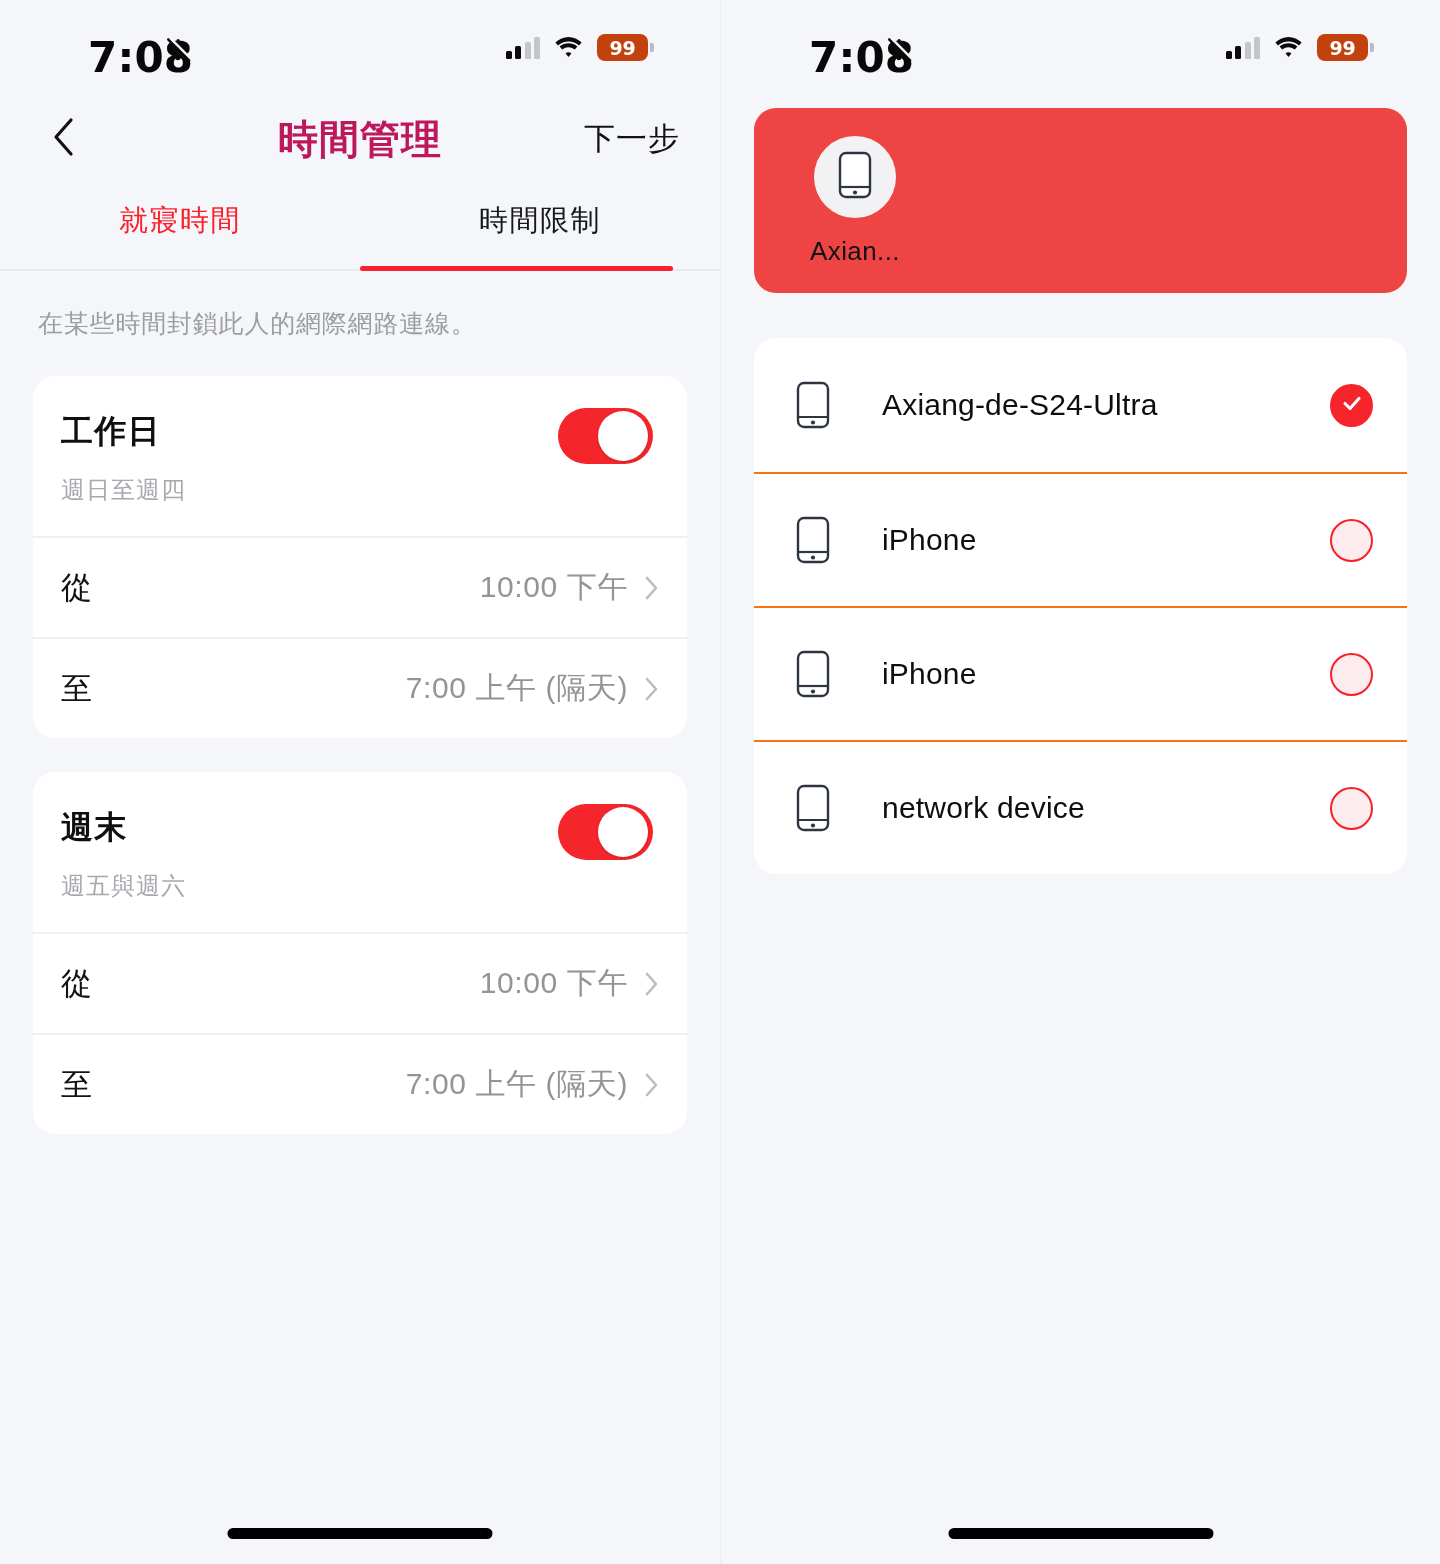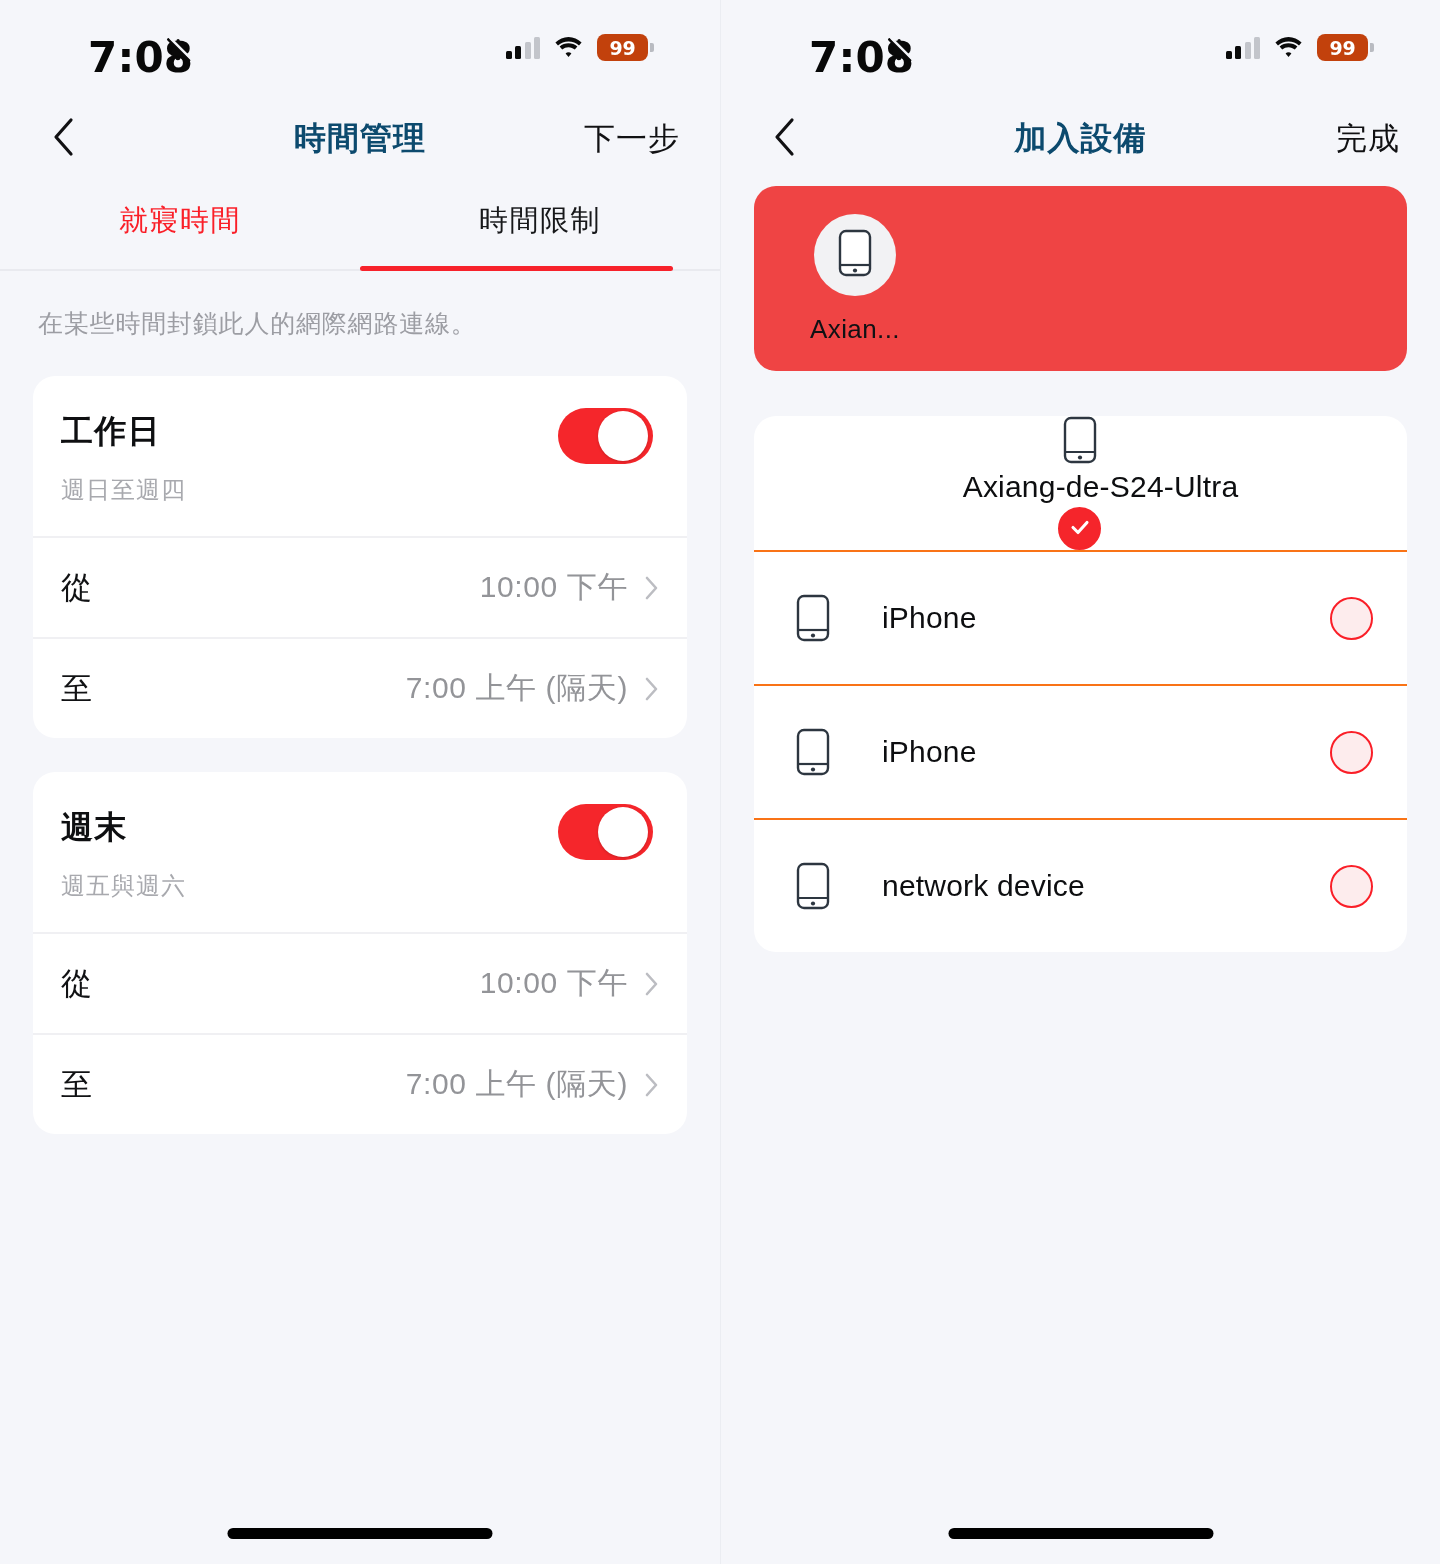--- a/index.html
+++ b/index.html
@@ -97,23 +97,23 @@
   }
   .nav-back {
     width: 40px; height: 46px;
     display: flex; align-items: center; justify-content: flex-start;
     cursor: pointer;
   }
   .nav-title {
     position: absolute;
     left: 0; right: 0;
     text-align: center;
-    font-size: 32px;
+    font-size: 40px;
     font-weight: 700;
-    color: #0c4a6e;
+    color: #be185d;
     letter-spacing: 1px;
   }
   .nav-action {
     position: relative;
     font-size: 31px;
     color: #111113;
     letter-spacing: 1px;
     cursor: pointer;
   }
 
@@ -257,21 +257,21 @@
   }
   .devrow {
     position: relative;
     display: flex;
     align-items: center;
     padding: 0 34px 0 32px;
     height: 134px;
     border-top: 2px solid #f97316;
     cursor: pointer;
   }
-  .devrow:first-child { border-top: none; flex-direction: column; }
+  .devrow:first-child { border-top: none; }
   .dev-icon { width: 54px; flex: 0 0 54px; display: flex; justify-content: center; }
   .dev-text { flex: 1; margin-left: 42px; }
   .dev-name {
     font-size: 30px;
     color: #0d0e10;
     letter-spacing: 0.2px;
   }
   .dev-redacted {
     margin-top: 12px;
     height: 34px;
@@ -457,31 +457,20 @@
             <path d="M15.5 11.2c2.4 0 4.6.9 6.3 2.4l2.6-3.2a13.9 13.9 0 0 0-17.8 0l2.6 3.2a9.7 9.7 0 0 1 6.3-2.4Z" fill="#0a0a0a"></path>
             <path d="M15.5 16.3c1.1 0 2.1.4 2.9 1.1l-2.9 3.6-2.9-3.6c.8-.7 1.8-1.1 2.9-1.1Z" fill="#0a0a0a"></path>
           </svg>
         </span>
         <span class="batt">
           <span>99</span>
         </span>
       </div>
     </div>
 
-    <div class="navbar">
-      <div class="nav-back">
-        <span>
-          <svg viewBox="0 0 24 42" width="24" height="42" aria-hidden="true">
-            <polyline points="19,4 4,21 19,38" fill="none" stroke="#111113" stroke-width="3.2" stroke-linecap="round" stroke-linejoin="round"></polyline>
-          </svg>
-        </span>
-      </div>
-      <div class="nav-title">加入設備</div>
-      <div class="nav-action">完成</div>
-    </div>
 
     <div class="chipcard">
       <div class="chip">
         <div class="chip-avatar">
           <span>
             <svg viewBox="0 0 34 48" width="34" height="48" aria-hidden="true">
               <rect x="2" y="2" width="30" height="44" rx="6" fill="#ffffff" stroke="#2d3640" stroke-width="2.4"></rect>
               <line x1="2" y1="36" x2="32" y2="36" stroke="#2d3640" stroke-width="2.2"></line>
               <circle cx="17" cy="41.5" r="2.1" fill="#2d3640"></circle>
             </svg>

